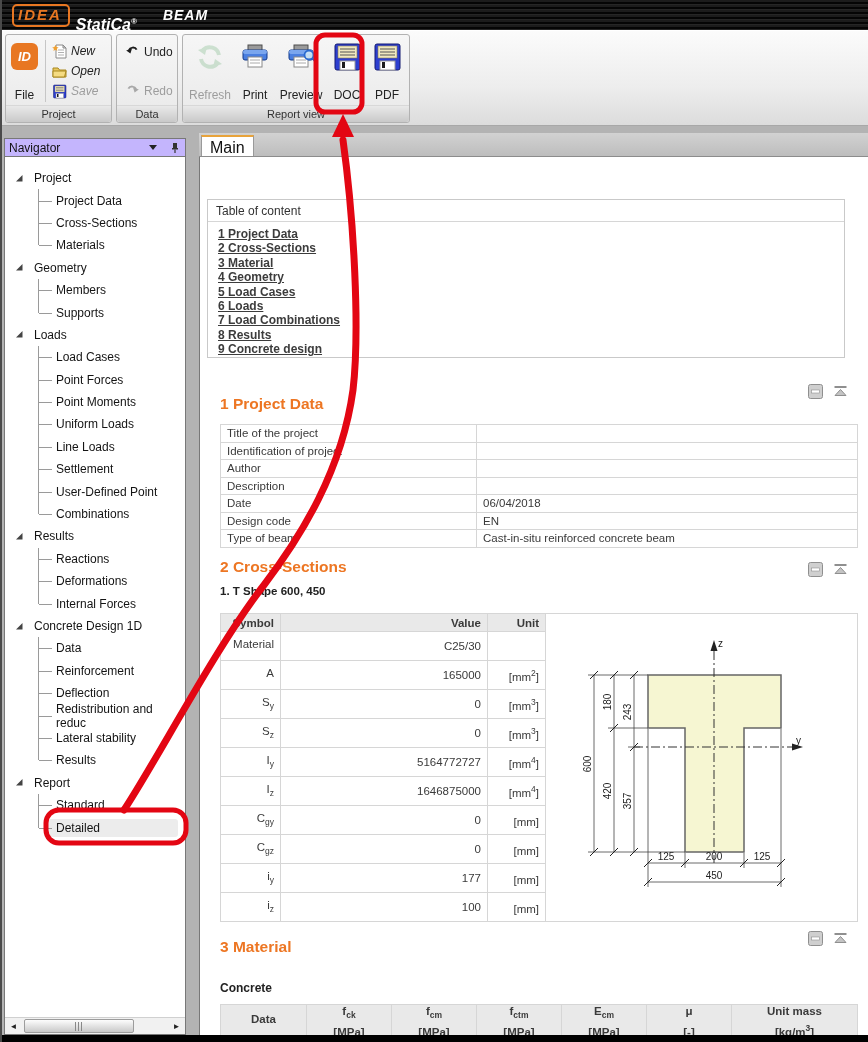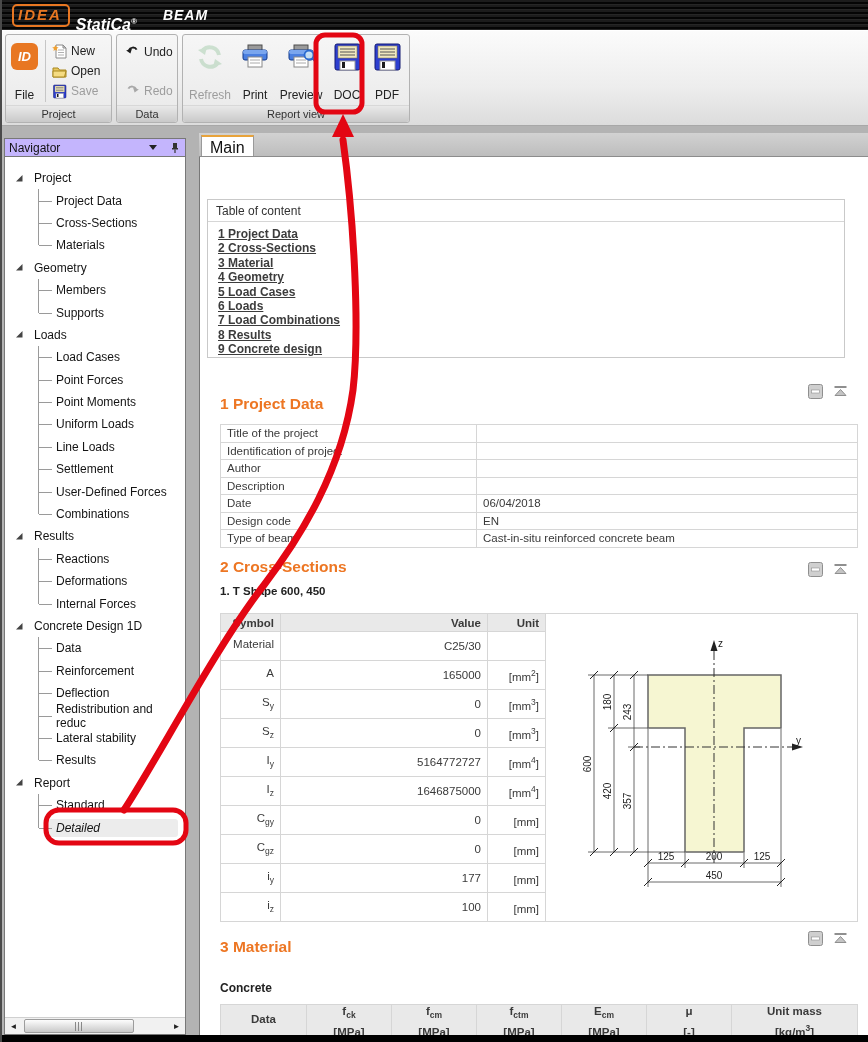--- a/index.html
+++ b/index.html
@@ -22,21 +22,21 @@
   .rgroup{border:1px solid #b2b2b2;border-radius:3px;margin-right:4px;display:flex;flex-direction:column;
     background:linear-gradient(180deg,#f6f6f6,#e9e9e9);}
   .rcontent{flex:1;display:flex;align-items:stretch;padding:2px 2px 0 2px;}
   .glabel{height:17px;font-size:11px;color:#333;text-align:center;line-height:16px;
     background:linear-gradient(180deg,#e9e9e9,#c9c9c9);border-top:1px solid #d8d8d8;border-radius:0 0 3px 3px;}
   .bigbtn{display:flex;flex-direction:column;align-items:center;padding:3px 3px 0 3px;cursor:default;}
   .blabel{font-size:12px;color:#222;margin-top:auto;margin-bottom:3px;}
   .fileicon{width:27px;height:27px;background:#e87722;border-radius:6px;color:#fff;font-weight:bold;
     font-style:italic;font-size:13px;display:flex;align-items:center;justify-content:center;margin-top:3px;}
   .vsep{width:1px;background:#c6c6c6;margin:3px 4px;}
-  .smallcol{display:flex;flex-direction:column;justify-content:center;gap:1px;}
+  .smallcol{display:flex;flex-direction:column;justify-content:center;gap:1px;font-style:italic;}
   .smallbtn{display:flex;align-items:center;gap:4px;font-size:12px;color:#222;height:19px;padding:0 2px;}
   .smallbtn.disabled span{color:#9d9d9d;}
   .datacol{display:flex;flex-direction:column;justify-content:center;gap:20px;padding:0 4px;}
   .bigbtn .ric{margin-top:2px;}
   .dim{opacity:.45;}
   .dimtext{color:#9d9d9d !important;}
   
   .navigator{position:absolute;left:2px;top:138px;width:182px;height:897px;background:#fff;
     border:1px solid #787878;}
   .nav-header{height:18px;border-bottom:1px solid #787878;display:flex;align-items:center;
@@ -44,21 +44,21 @@
   .nav-header>span:first-child{flex:1;}
   .nav-caret{width:0;height:0;border-left:4px solid transparent;border-right:4px solid transparent;
     border-top:5px solid #222;margin-right:12px;}
   .tree{position:absolute;left:0;top:28px;right:0;font-size:12px;color:#141414;}
   .tnode{height:22.4px;display:flex;align-items:center;padding-left:10px;}
   .tnode svg{margin-right:10px;}
   .children{margin-left:33px;border-left:1px solid #9a9a9a;}
   .child{position:relative;height:22.4px;display:flex;align-items:center;padding-left:17px;}
   .child::before{content:'';position:absolute;left:0;top:50%;width:13px;border-top:1px solid #9a9a9a;}
   .child:last-child::after{content:'';position:absolute;left:-1px;top:50%;bottom:-1px;width:1px;background:#fff;}
-  .child.sel .sel-bg{background:#ececec;border-radius:3px;padding:2px 8px;margin-left:-8px;width:130px;font-style:italic;}
+  .child.sel .sel-bg{background:#ececec;border-radius:3px;padding:2px 8px;margin-left:-8px;width:130px;}
   .hscroll{position:absolute;left:0;bottom:0;right:0;height:17px;background:#f1f1f1;
     border-top:1px solid #d0d0d0;display:flex;align-items:stretch;}
   .sarrow{width:17px;font-size:8px;color:#222;display:flex;align-items:center;justify-content:center;}
   .strack{flex:1;position:relative;}
   .sthumb{position:absolute;left:2px;top:1px;bottom:1px;width:110px;border:1px solid #9c9c9c;border-radius:2px;
     background:linear-gradient(180deg,#fdfdfd,#c9c9c9);display:flex;align-items:center;justify-content:center;}
   .grip{width:9px;height:9px;background:repeating-linear-gradient(90deg,#888 0 1px,transparent 1px 3px);}
   
   .main{position:absolute;left:197px;top:133px;width:671px;height:902px;}
   .tabstrip{height:24px;background:linear-gradient(180deg,#d2d2d2,#bdbdbd);border-bottom:1px solid #8c8c8c;position:relative;}
@@ -326,21 +326,21 @@
         <div class="child">
             <span>Uniform Loads</span>
           </div>
         <div class="child">
             <span>Line Loads</span>
           </div>
         <div class="child">
             <span>Settlement</span>
           </div>
         <div class="child">
-            <span>User-Defined Forces</span>
+            <span>User-Defined Point</span>
           </div>
         <div class="child">
             <span>Combinations</span>
           </div>
       </div>
       <div class="tnode">
           <svg width="9" height="9">
             <use href="#expander"></use>
           </svg>
           <span>Results</span>

